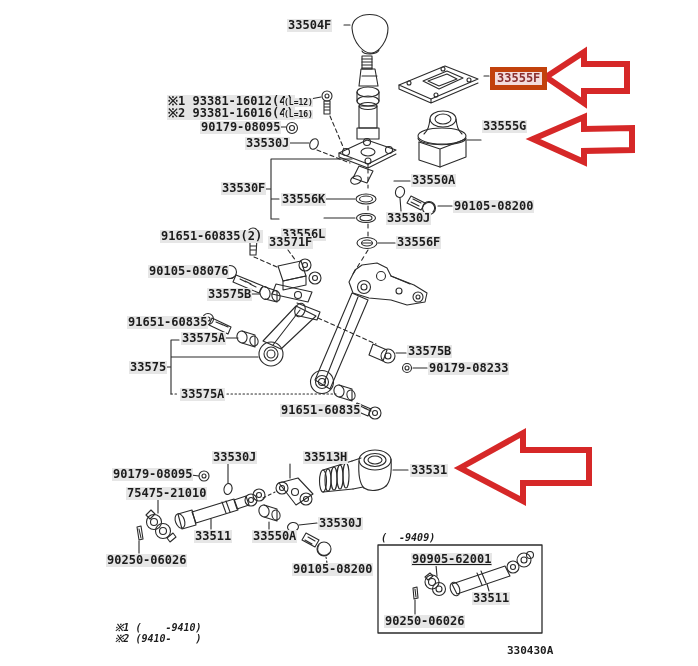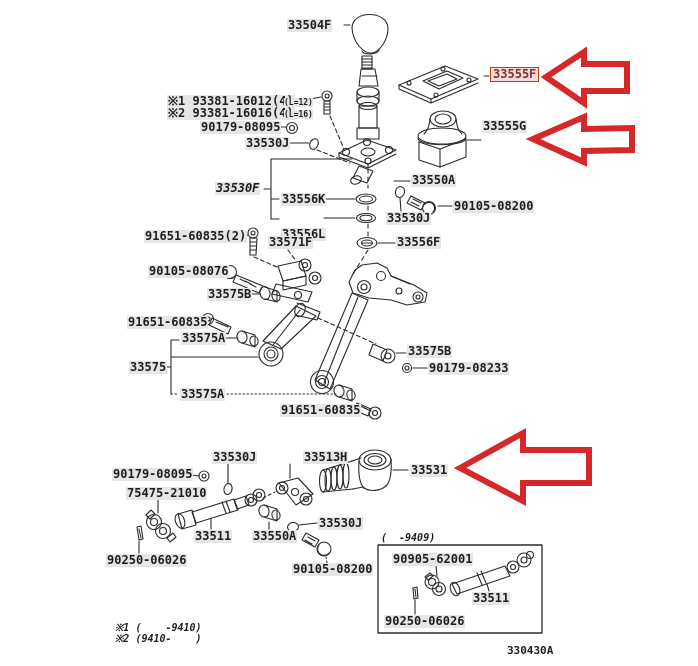--- a/index.html
+++ b/index.html
@@ -3,21 +3,21 @@
 <meta charset="utf-8">
 <style>
   html,body{margin:0;padding:0;background:#fff;}
   #stage{position:relative;width:698px;height:666px;background:#fff;overflow:hidden;
          font-family:"DejaVu Sans Mono","Liberation Mono",monospace;}
   #art{position:absolute;left:0;top:0;}
   #labels{position:absolute;left:0;top:0;width:698px;height:513px;pointer-events:none;}
   .lbl{position:absolute;font-weight:bold;font-size:12px;line-height:13px;
        background:var(--label-bg,#e6e6e6);color:#1c1c1c;padding:0 1px;white-space:pre;}
   .lbl.hl{background:var(--hl-bg,#f3dcdc);color:var(--hl-text,#8b2f2f);
-          border:1px solid #c2410c;padding:0 2px;}
+          border:5px solid #c2410c;padding:0 2px;}
   .lbl.sfx{font-size:8px;line-height:9px;padding:0;}
   .lbl.sm{font-size:10px;line-height:11px;background:none;font-style:italic;}
   .lbl.code{font-size:11px;line-height:12px;background:none;}
   svg *{vector-effect:non-scaling-stroke;}
 </style>
 </head>
 <body>
 
 <div id="stage">
 
@@ -320,26 +320,26 @@
       <span class="lbl" style="left: 287px; top: 19px;">33504F</span>
       <span class="lbl hl" style="left: 490px; top: 67px;">33555F</span>
       <span class="lbl" style="left: 167px; top: 95px;">※1 93381-16012(4)</span>
       <span class="lbl sfx" style="left: 284px; top: 98px;">(L=12)</span>
       <span class="lbl" style="left: 167px; top: 107px;">※2 93381-16016(4)</span>
       <span class="lbl sfx" style="left: 284px; top: 110px;">(L=16)</span>
       <span class="lbl" style="left: 200px; top: 121px;">90179-08095</span>
       <span class="lbl" style="left: 245px; top: 137px;">33530J</span>
       <span class="lbl" style="left: 482px; top: 120px;">33555G</span>
       <span class="lbl" style="left: 411px; top: 174px;">33550A</span>
-      <span class="lbl" style="left: 215px; top: 182px; font-style: italic;">33530F</span>
+      <span class="lbl" style="left: 221px; top: 182px;">33530F</span>
       <span class="lbl" style="left: 281px; top: 193px; text-align: right;">33556K</span>
       <span class="lbl" style="left: 453px; top: 200px;">90105-08200</span>
       <span class="lbl" style="left: 281px; top: 228px;">33556L</span>
       <span class="lbl" style="left: 386px; top: 212px;">33530J</span>
-      <span class="lbl" style="left: 144px; top: 230px;">91651-60835(2)</span>
+      <span class="lbl" style="left: 160px; top: 230px;">91651-60835(2)</span>
       <span class="lbl" style="left: 268px; top: 236px;">33571F</span>
       <span class="lbl" style="left: 396px; top: 236px;">33556F</span>
       <span class="lbl" style="left: 148px; top: 265px;">90105-08076</span>
       <span class="lbl" style="left: 207px; top: 288px;">33575B</span>
       <span class="lbl" style="left: 127px; top: 316px;">91651-60835</span>
       <span class="lbl" style="left: 181px; top: 332px;">33575A</span>
       <span class="lbl" style="left: 129px; top: 361px;">33575</span>
       <span class="lbl" style="left: 407px; top: 345px;">33575B</span>
       <span class="lbl" style="left: 428px; top: 362px;">90179-08233</span>
       <span class="lbl" style="left: 180px; top: 388px;">33575A</span>
@@ -348,21 +348,21 @@
       <span class="lbl" style="left: 275px; top: 451px; margin-left: 28px;">33513H</span>
       <span class="lbl" style="left: 112px; top: 468px;">90179-08095</span>
       <span class="lbl" style="left: 410px; top: 464px;">33531</span>
       <span class="lbl" style="left: 126px; top: 487px;">75475-21010</span>
       <span class="lbl" style="left: 194px; top: 530px;">33511</span>
       <span class="lbl" style="left: 252px; top: 530px;">33550A</span>
       <span class="lbl" style="left: 318px; top: 517px;">33530J</span>
       <span class="lbl" style="left: 106px; top: 554px;">90250-06026</span>
       <span class="lbl" style="left: 292px; top: 563px;">90105-08200</span>
       <span class="lbl sm" style="left: 380px; top: 532px;">(  -9409)</span>
-      <span class="lbl" style="left: 392px; top: 553px;">90905-62001</span>
+      <span class="lbl" style="left: 411px; top: 553px; text-decoration: underline;">90905-62001</span>
       <span class="lbl" style="left: 472px; top: 592px;">33511</span>
       <span class="lbl" style="left: 384px; top: 615px;">90250-06026</span>
       <span class="lbl code" style="left: 506px; top: 645px;">330430A</span>
       <span class="lbl sm" style="left: 114px; top: 622px;">※1 (    -9410)</span>
       <span class="lbl sm" style="left: 114px; top: 633px;">※2 (9410-    )</span>
     </div>
 
 </div>
 
 </body></html>

